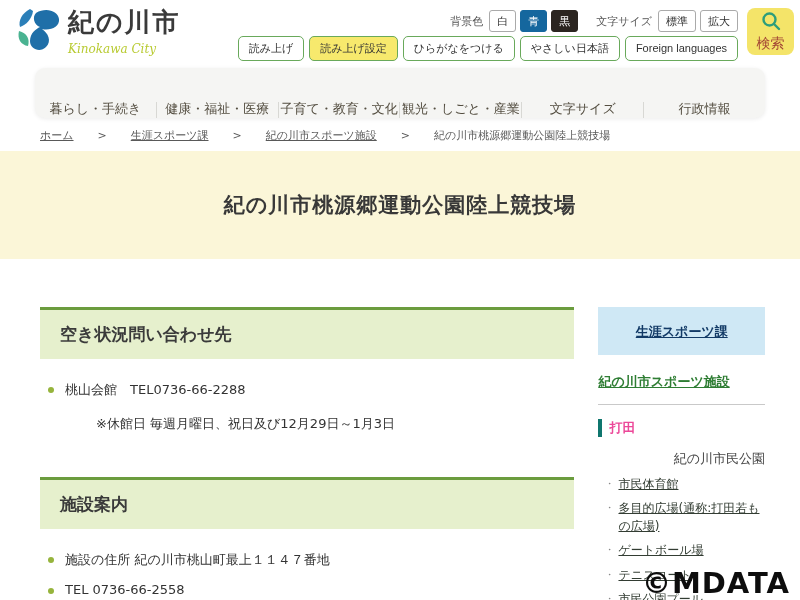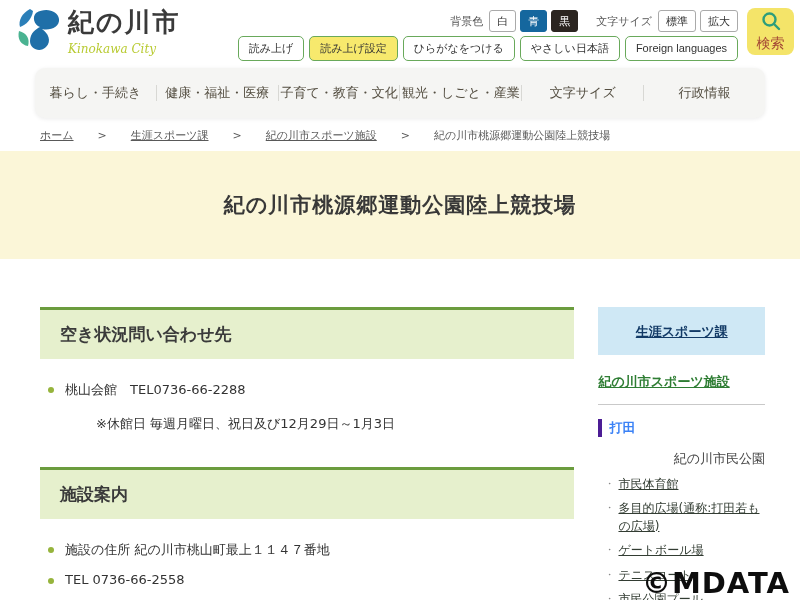--- a/index.html
+++ b/index.html
@@ -29,56 +29,56 @@
   .btn-tool { font-size:11px; padding:4px 10px; border:1px solid #69a95b; border-radius:5px;
               background:#fff; color:#333; white-space:nowrap; line-height:1.3; }
   .btn-tool.active { background:#f7e96d; }
   .search-btn { position:absolute; right:6px; top:8px; width:47px; height:47px; background:#f4e469;
                 border:none; border-radius:8px; display:flex; flex-direction:column;
                 align-items:center; justify-content:center; }
   .search-btn .label { font-size:14px; color:#a34635; margin-top:1px; }
 
   
   .gnav { margin:4px 35px 0; background:#f5f5f3; border-radius:10px; height:50px;
-          display:flex; align-items:center; box-shadow:0 1px 4px rgba(0,0,0,0.08); }
+          display:flex; align-items:flex-end; box-shadow:0 1px 4px rgba(0,0,0,0.08); }
   .gnav-item { flex:1; text-align:center; font-size:13px; color:#544e41; text-decoration:none; }
   .gnav-sep { width:1px; height:16px; background:#d8d8d4; }
 
   
   .breadcrumb { margin:10px 0 0 40px; font-size:11px; color:#595959; display:flex; gap:24px; align-items:center; }
   .crumb-link { color:#595959; text-decoration:underline; }
   .crumb-current { color:#595959; }
 
   
   .title-banner { margin-top:8px; background:#fbf6d8; height:108px;
                   display:flex; align-items:center; justify-content:center; }
   .page-title { font-size:21px; font-weight:bold; color:#383838; letter-spacing:1px; }
 
   
   .content { display:flex; padding:48px 35px 0 40px; gap:24px; align-items:flex-start; }
   .main-col { width:536px; }
-  .section + .section { margin-top:34px; }
+  .section + .section { margin-top:44px; }
   .section-heading { background:#e6f0cd; border-top:3px solid #6b9c3e; padding:13px 20px;
                      font-size:17px; font-weight:bold; color:#3a3a3a; }
   .section-body { padding:22px 0 0 8px; }
   ul.bullets { list-style:none; }
   ul.bullets li { font-size:13px; color:#333; margin-bottom:13px; padding-left:17px; position:relative; }
   ul.bullets li::before { content:""; width:6px; height:6px; border-radius:50%;
                           background:#96b43c; position:absolute; left:0; top:6px; }
   .note { font-size:13px; color:#333; margin:16px 0 0 48px; }
 
   
   .side-col { width:167px; }
   .side-box { background:#cfe8f5; padding:14px 6px; text-align:center; }
   .side-box a { font-size:13px; font-weight:bold; color:#123a66; text-decoration:underline; }
   .side-parent { display:inline-block; margin-top:18px; font-size:13px; font-weight:bold;
                  color:#2e7d33; text-decoration:underline; }
   .side-divider { border:none; border-top:1px solid #c9c9c9; margin:13px 0 0; }
-  .side-region { border-left:4px solid #4c1d95; padding-left:7px; font-size:13px;
-                 color:#3b82f6; font-weight:bold; margin-top:14px; }
+  .side-region { border-left:4px solid #0f766e; padding-left:7px; font-size:13px;
+                 color:#ec4899; font-weight:bold; margin-top:14px; }
   .side-group { font-size:13px; color:#444; margin-top:13px;text-align:right; }
   .side-list { list-style:none; margin-top:8px; padding-left:6px; }
   .side-list li { font-size:12px; margin-bottom:7px; padding-left:14px; position:relative; line-height:1.45; }
   .side-list li::before { content:"\30FB"; color:#888; position:absolute; left:0; top:1px; font-size:10px; }
   .side-list a { color:#333d33; text-decoration:underline; }
 
   
   .watermark { position:absolute; right:10px; top:566px; font-size:29px; font-weight:bold;
                color:#0d0d0d; letter-spacing:1px; z-index:50; }
 </style>

